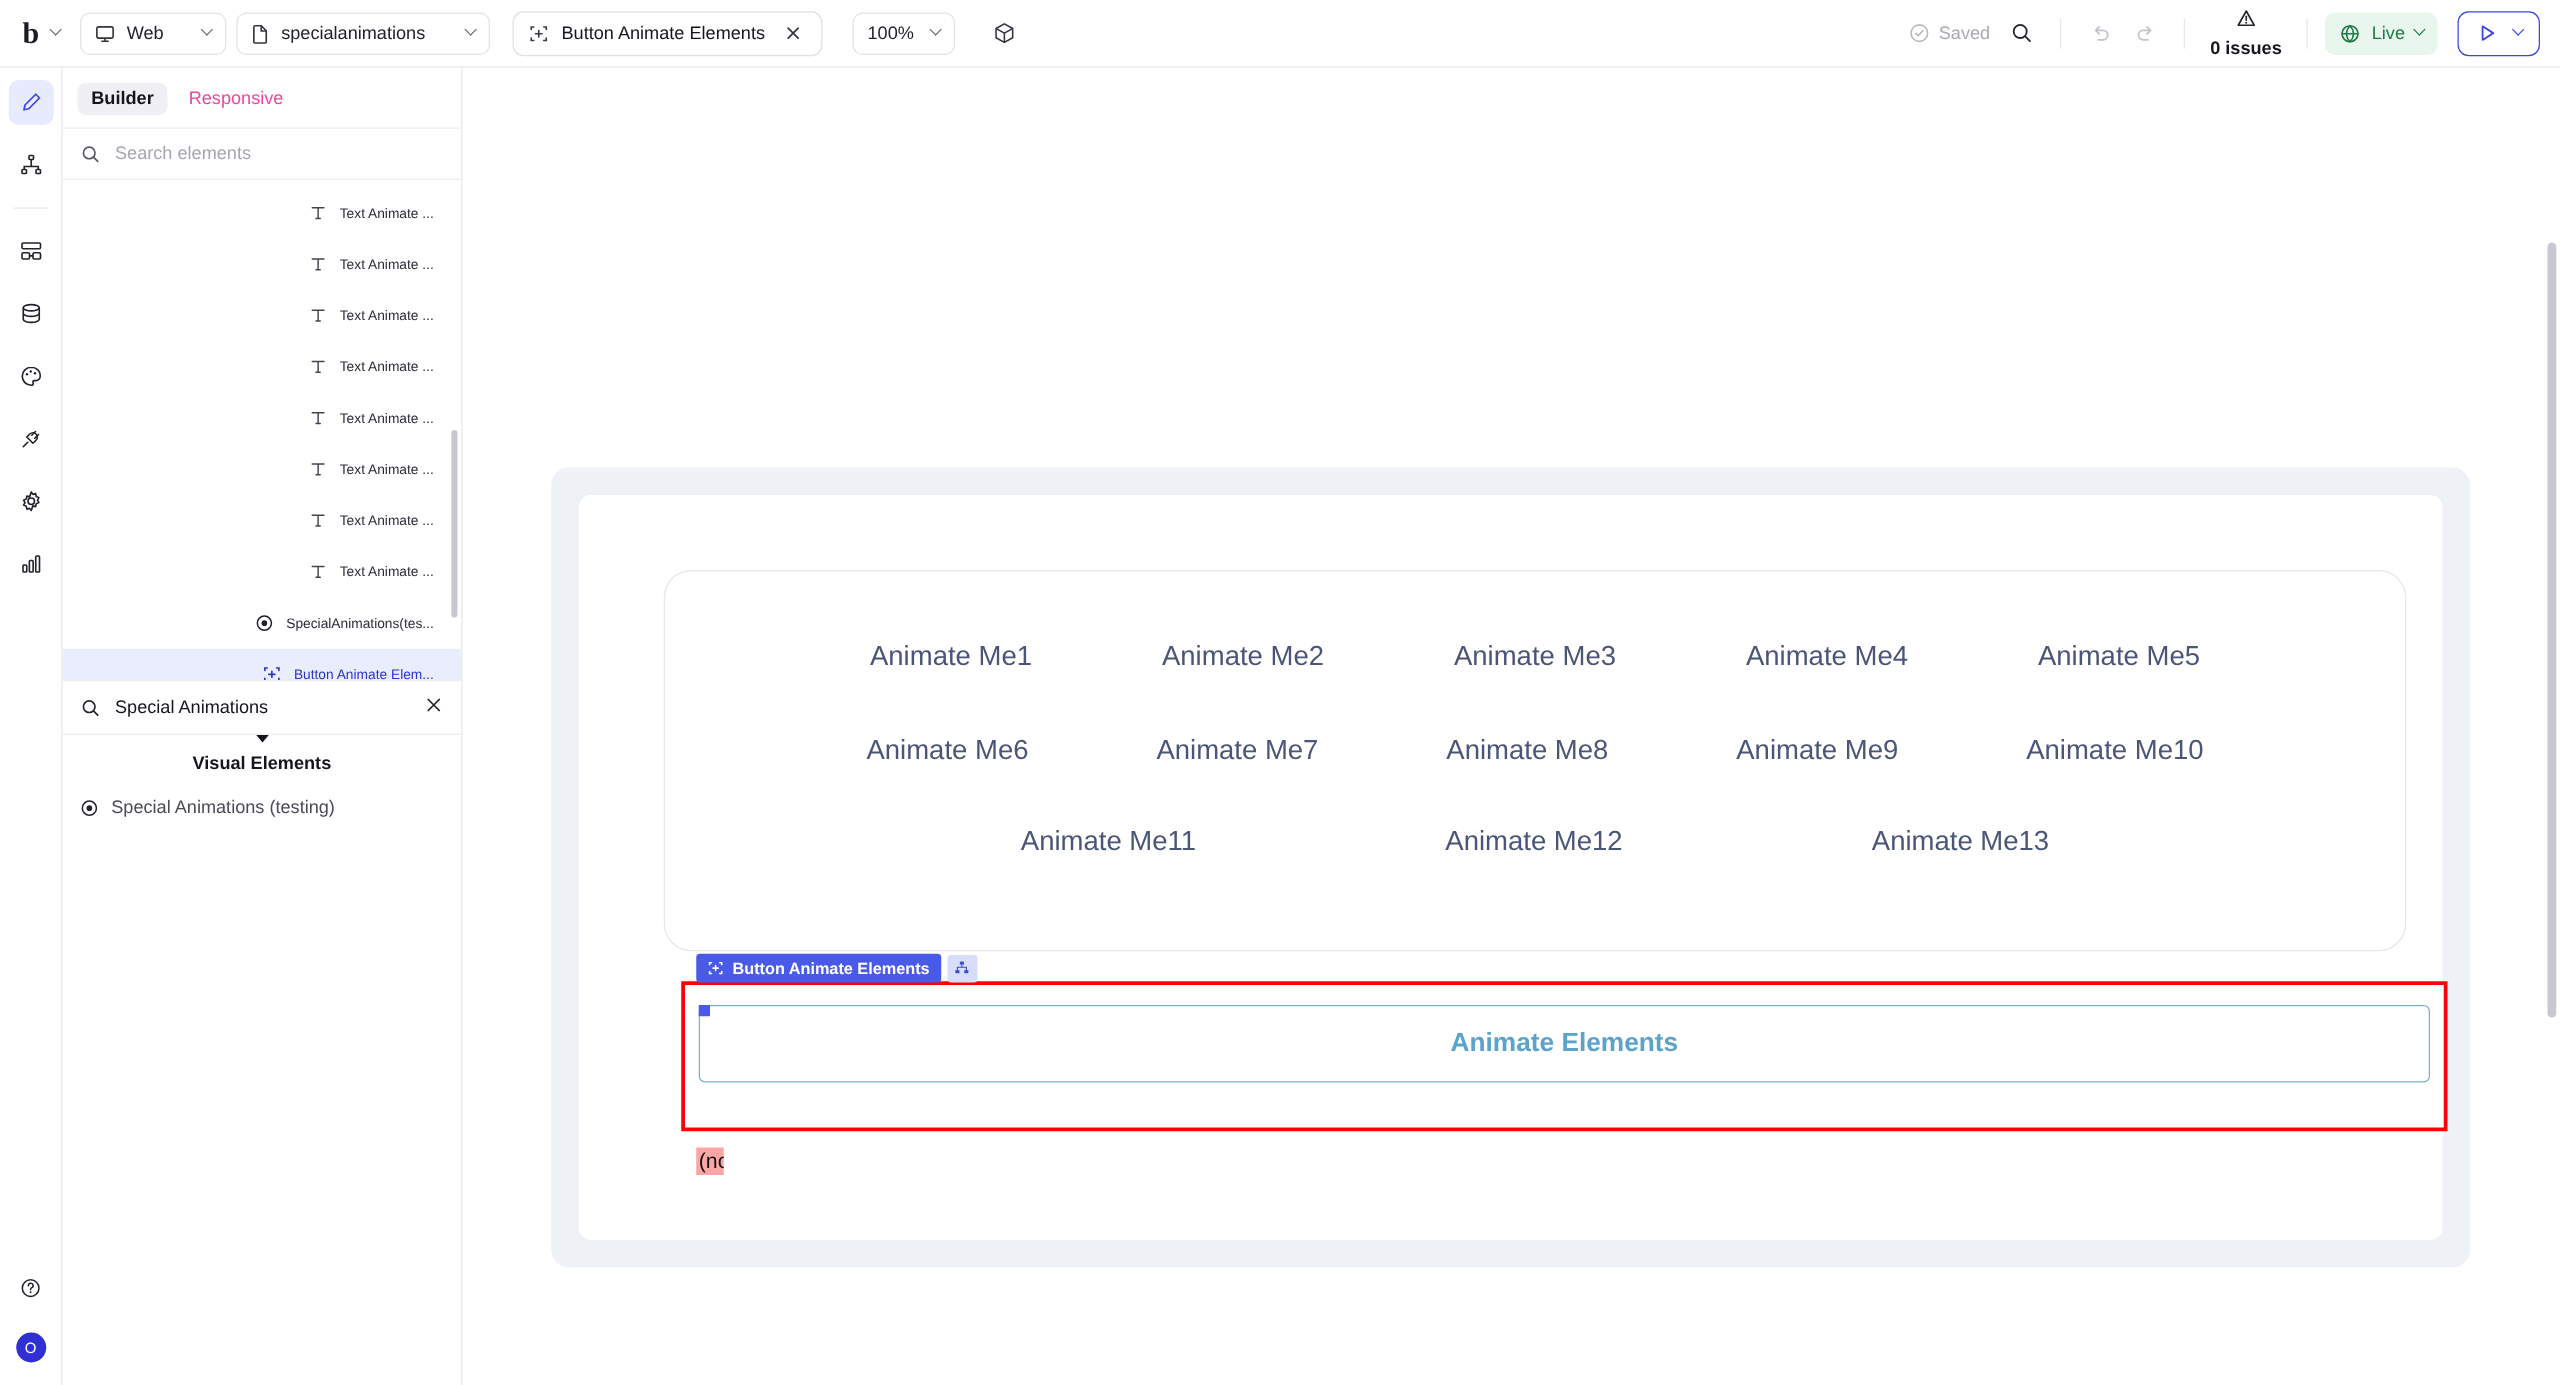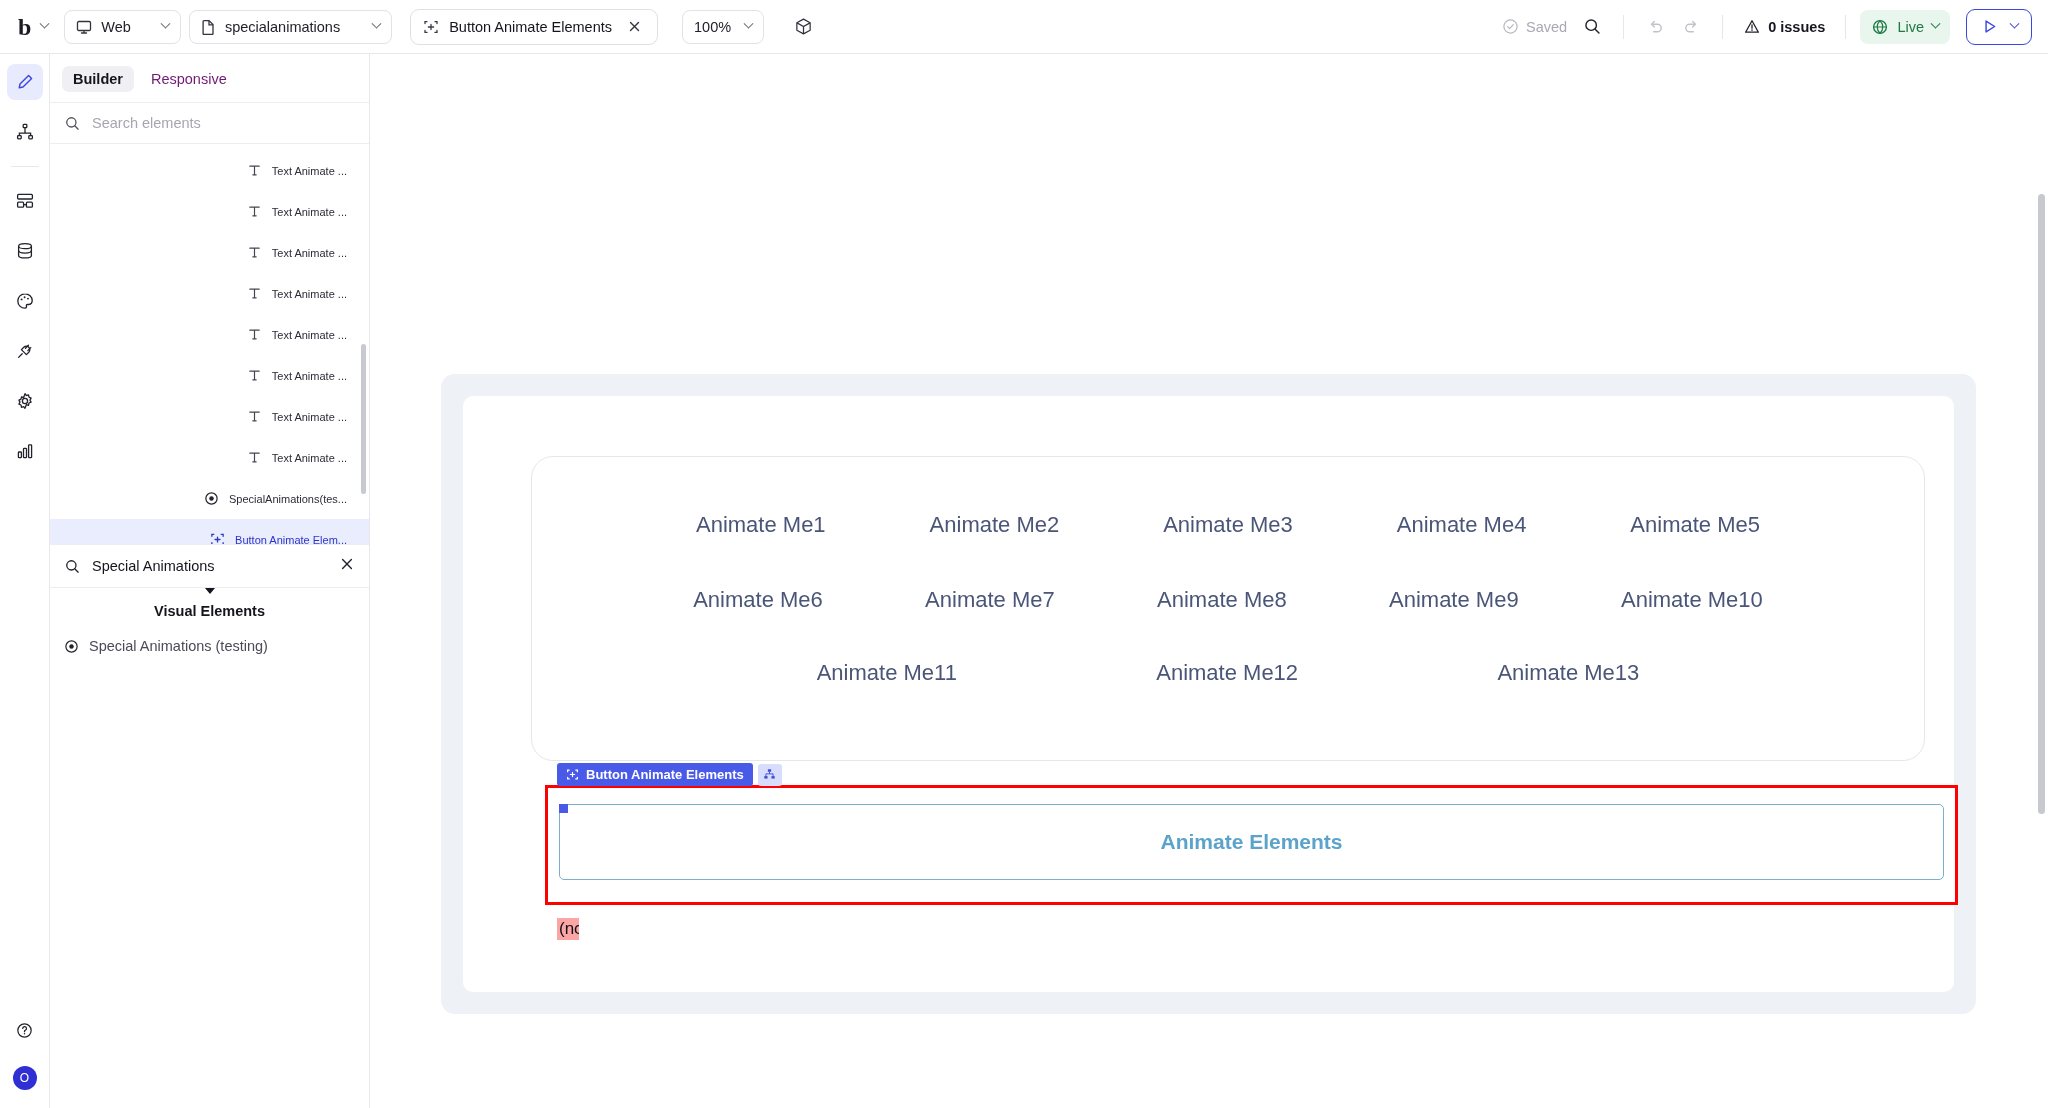--- a/index.html
+++ b/index.html
@@ -50,21 +50,21 @@
   .iconbtn {
     width: 34px; height: 34px; border-radius: 8px; display: flex;
     align-items: center; justify-content: center; cursor: pointer; background: transparent;
   }
   .tb-right {
     margin-left: auto; display: flex; align-items: center;
     gap: 2px; padding-right: 16px;
   }
   .saved { display: flex; align-items: center; gap: 7px; color: #a9a9b4; font-size: 14.5px; padding-right: 6px; }
   .divider-v { width: 1px; height: 24px; background: #e6e6ec; margin: 0 12px; }
-  .issues { display: flex; align-items: center; gap: 7px; font-size: 14.5px; font-weight: 600; color: #16161f; padding: 0 6px; cursor: pointer;}
+  .issues { display: flex; align-items: center; gap: 7px; font-size: 14.5px; font-weight: 600; color: #16161f; padding: 0 6px; cursor: pointer; flex-direction: column;}
   .livepill {
     height: 34px; border-radius: 8px; background: #e9f6ee;
     display: flex; align-items: center; gap: 8px; padding: 0 11px; cursor: pointer;
   }
   .livepill .lbl { font-size: 14.5px; color: #1d7a45; font-weight: 500; }
   .runbtn {
     height: 36px; border: 1.5px solid #3c46e0; border-radius: 9px; background: #fff;
     display: flex; align-items: center; gap: 12px; padding: 0 13px; margin-left: 14px; cursor: pointer;
   }
 
@@ -87,21 +87,21 @@
     margin-top: 18px; cursor: pointer;
   }
 
   
   .panel {
     position: absolute; top: 54px; left: 50px; width: 320px; height: 1054px;
     background: #fff; border-right: 1px solid #e8e8ec; z-index: 25;
     display: flex; flex-direction: column;
   }
   .panel-tabs { display: flex; align-items: center; gap: 6px; padding: 12px 10px 10px 12px; }
-  .ptab { font-size: 14.5px; padding: 5px 11px; border-radius: 7px; color: #701a75; cursor: pointer; }
+  .ptab { font-size: 14.5px; padding: 5px 11px; border-radius: 7px; color: #ec4899; cursor: pointer; }
   .ptab.active { background: #f0f0f4; color: #15151e; font-weight: 600; }
   .searchrow {
     display: flex; align-items: center; gap: 11px; height: 42px;
     padding: 0 14px; border-top: 1px solid #eeeef2; border-bottom: 1px solid #eeeef2;
   }
   .searchrow input {
     border: none; outline: none; font-size: 14.5px; color: #15151e;
     background: transparent; flex: 1; font-family: inherit;
   }
   .searchrow input::placeholder { color: #a6a6b2; }
@@ -166,21 +166,21 @@
   .sel-badge-row { position: absolute; left: 9px; top: -25px; display: flex; align-items: center; gap: 5px; }
   .sel-badge {
     display: flex; align-items: center; gap: 7px; background: #4a5ae8; color: #fff;
     font-size: 13px; font-weight: 700; padding: 4px 9px; border-radius: 3px; white-space: nowrap;
   }
   .sel-badge-btn {
     background: #d7ddfb; border-radius: 3px; width: 24px; height: 22px;
     display: flex; align-items: center; justify-content: center; cursor: pointer;
   }
   .btn-box {
-    position: absolute; left: 11px; top: 16px; right: 11px; height: 76px;
+    position: absolute; left: 11px; top: 16px; right: 11px; height: 62px;
     border: 1.5px solid #7bb0cc; border-radius: 5px; background: #fff;
     display: flex; align-items: center; justify-content: center;
   }
   .btn-box .corner {
     position: absolute; left: -1px; top: -1px; width: 9px; height: 9px;
     background: #4a5ae8;
   }
   .btn-label { font-size: 21px; font-weight: 700; color: #5ba3ca; }
   .nc-text {
     position: absolute; left: 94px; top: 522px; font-size: 17px;

